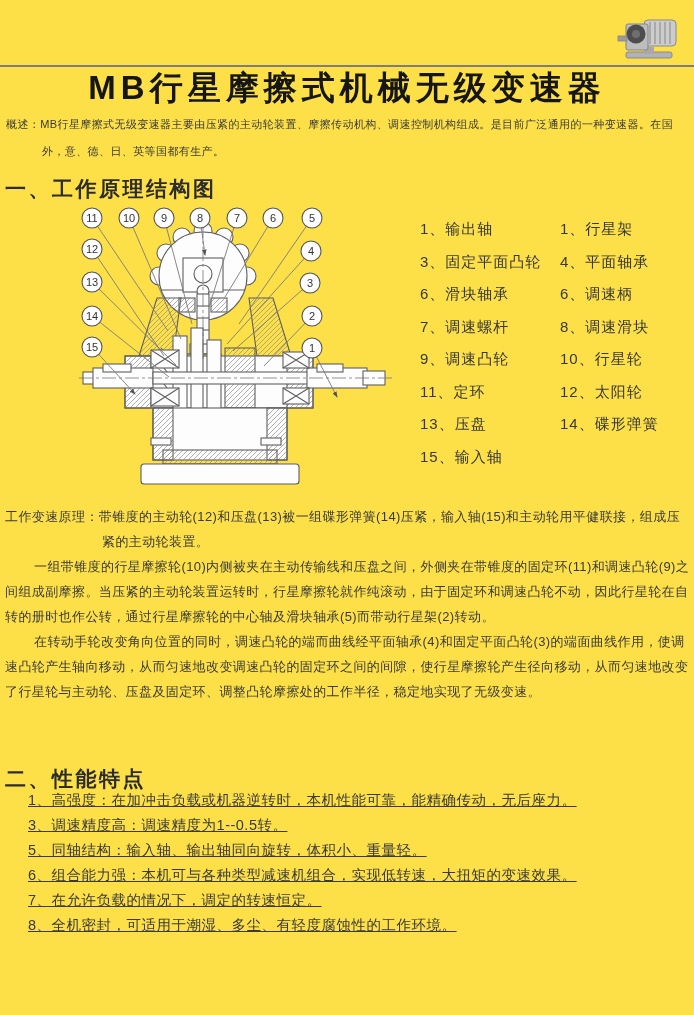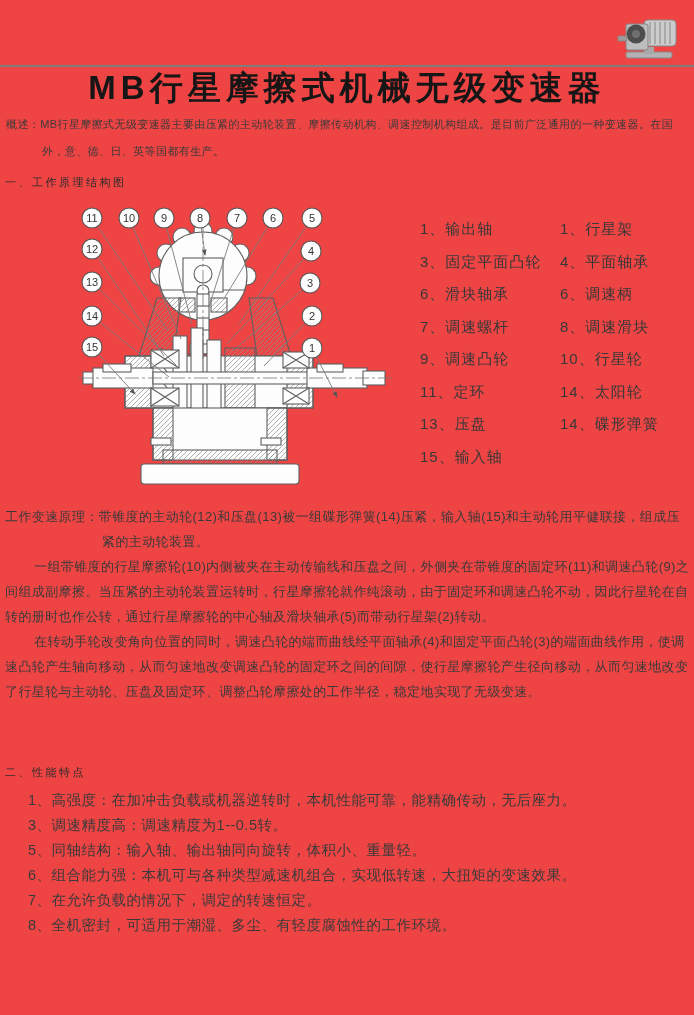--- a/index.html
+++ b/index.html
@@ -1,52 +1,52 @@
 <!DOCTYPE html>
 <html><head>
 <meta charset="utf-8">
 <style>
   html,body{margin:0;padding:0;background:#e9e9e9;}
   .page{
     position:relative;width:694px;height:1015px;margin:0 auto;
-    background:#ef4444;overflow:hidden;
+    background:#fde047;overflow:hidden;
     font-family:"Liberation Sans","DejaVu Sans",sans-serif;color:#3a3a3a;
   }
   .rule{position:absolute;left:0;top:65px;width:694px;height:2px;background:#7d7d7d;}
   .photo{position:absolute;right:10px;top:8px;}
   .title{
     position:absolute;top:66px;left:0;width:100%;text-align:center;
     font-size:33px;font-weight:bold;letter-spacing:5px;color:#161616;white-space:nowrap;
   }
   .overview{
     position:absolute;top:111px;left:6px;width:684px;
     font-size:11px;line-height:27px;letter-spacing:.4px;
     padding-left:36px;text-indent:-36px;box-sizing:border-box;
   }
-  .h-sec{position:absolute;left:5px;font-size:11px;font-weight:normal;letter-spacing:2.5px;color:#2c2c2c;white-space:nowrap;}
+  .h-sec{position:absolute;left:5px;font-size:21px;font-weight:bold;letter-spacing:2.5px;color:#2c2c2c;white-space:nowrap;}
   #sec1-h{top:175px;}
   #sec2-h{top:765px;}
   .figure{position:absolute;left:55px;top:198px;}
   .parts{
     position:absolute;left:420px;top:219px;width:272px;
     display:grid;grid-template-columns:140px 1fr;row-gap:13.5px;
     font-size:15px;line-height:19px;letter-spacing:1px;color:#383838;white-space:nowrap;
   }
   .principle{
     position:absolute;left:5px;top:504px;width:687px;
     font-size:13px;line-height:25px;letter-spacing:.4px;
   }
   .principle p{margin:0;}
   .p-hang{padding-left:97px;text-indent:-97px;}
   .p-ind{text-indent:29px;}
   .features{
     position:absolute;left:28px;top:788px;width:656px;
     font-size:14.5px;line-height:25px;letter-spacing:.5px;
   }
-  .feat{padding-left:30px;text-indent:-30px;}
+  .feat{padding-left:30px;text-indent:-30px;text-decoration:underline;}
   svg text{font-family:"Liberation Sans","DejaVu Sans",sans-serif;}
 </style>
 </head>
 <body>
 
 <div class="page">
 
   <svg class="photo" width="70" height="54" viewBox="0 0 70 54">
     <rect x="12" y="44" width="46" height="6" rx="2" fill="#b2b2b2" stroke="#8a8a8a" stroke-width="1"></rect>
     <rect x="30" y="39" width="10" height="7" fill="#a8a8a8"></rect>
@@ -243,21 +243,21 @@
     <span>1、行星架</span>
     <span>3、固定平面凸轮</span>
     <span>4、平面轴承</span>
     <span>6、滑块轴承</span>
     <span>6、调速柄</span>
     <span>7、调速螺杆</span>
     <span>8、调速滑块</span>
     <span>9、调速凸轮</span>
     <span>10、行星轮</span>
     <span>11、定环</span>
-    <span>14、太阳轮</span>
+    <span>12、太阳轮</span>
     <span>13、压盘</span>
     <span>14、碟形弹簧</span>
     <span>15、输入轴</span>
   </div>
 
   <div class="principle">
     <p class="p-hang">工作变速原理：带锥度的主动轮(12)和压盘(13)被一组碟形弹簧(14)压紧，输入轴(15)和主动轮用平健联接，组成压紧的主动轮装置。</p>
     <p class="p-ind">一组带锥度的行星摩擦轮(10)内侧被夹在主动传输线和压盘之间，外侧夹在带锥度的固定环(11)和调速凸轮(9)之间组成副摩擦。当压紧的主动轮装置运转时，行星摩擦轮就作纯滚动，由于固定环和调速凸轮不动，因此行星轮在自转的册时也作公转，通过行星摩擦轮的中心轴及滑块轴承(5)而带动行星架(2)转动。</p>
     <p class="p-ind">在转动手轮改变角向位置的同时，调速凸轮的端而曲线经平面轴承(4)和固定平面凸轮(3)的端面曲线作用，使调速凸轮产生轴向移动，从而匀速地改变调速凸轮的固定环之间的间隙，使行星摩擦轮产生径向移动，从而匀速地改变了行星轮与主动轮、压盘及固定环、调整凸轮摩擦处的工作半径，稳定地实现了无级变速。</p>
   </div>

